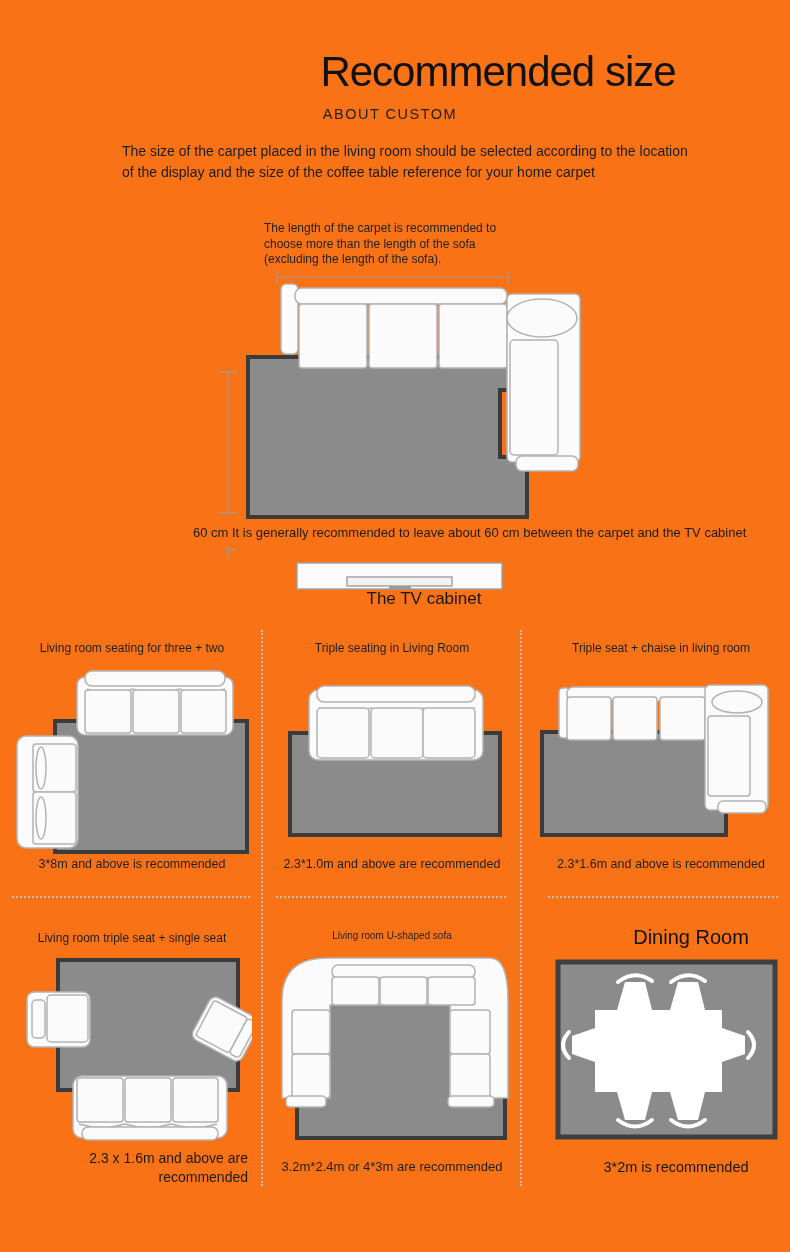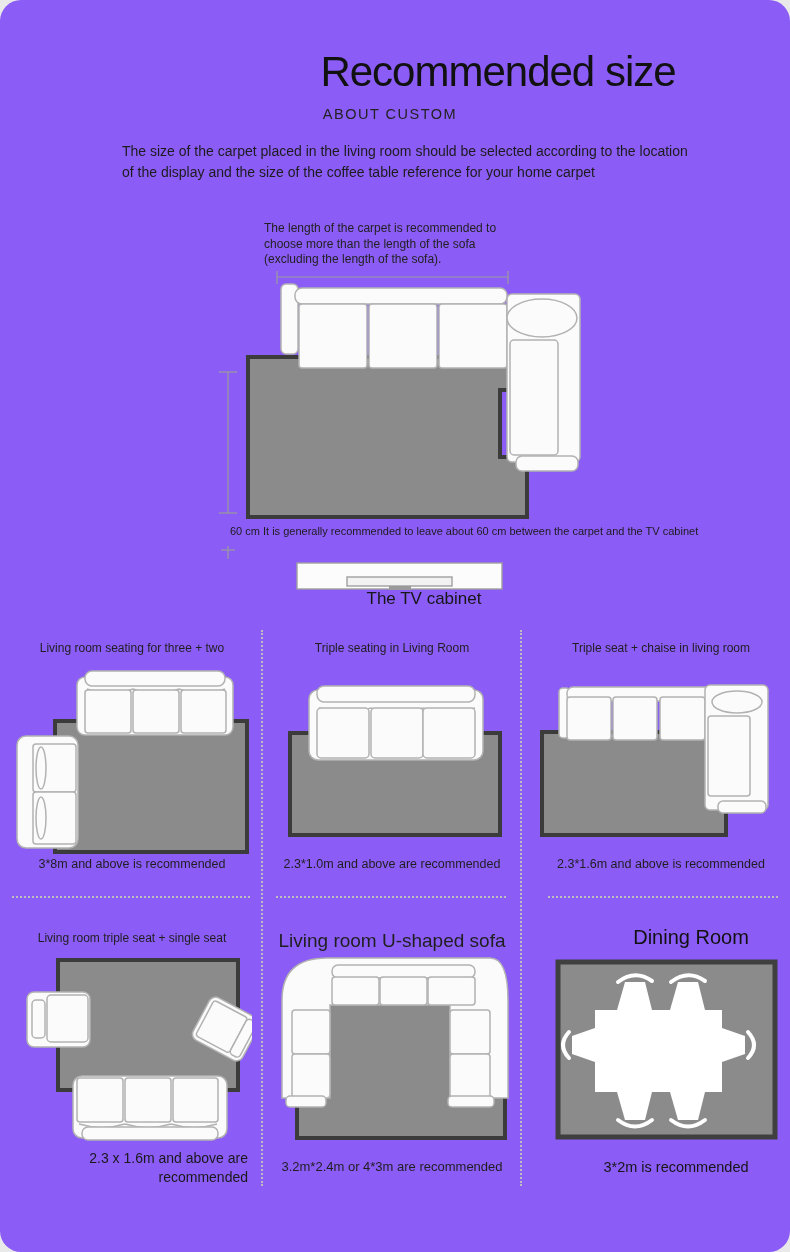--- a/index.html
+++ b/index.html
@@ -1,23 +1,23 @@
 <!DOCTYPE html>
 <html><head>
 <meta charset="utf-8">
 <style>
   html,body{margin:0;padding:0;}
   body{font-family:"Liberation Sans",sans-serif;background:#e9e9e9;}
-  .page{position:relative;width:790px;height:1252px;background:#8b5cf6;overflow:hidden;margin:0 auto;color:#1d1d1d;border-radius:21px;}
+  .page{position:relative;width:790px;height:1252px;background:#f97316;overflow:hidden;margin:0 auto;color:#1d1d1d;}
   .abs{position:absolute;}
   .page-title{font-size:42px;font-weight:500;letter-spacing:-1px;color:#111;text-align:center;}
   .subtitle{font-size:14.5px;letter-spacing:1.5px;color:#222;text-align:center;}
   .intro{font-size:14px;line-height:21px;color:#1c1c1c;}
   .annotation{font-size:12px;line-height:15.5px;color:#222;}
-  .gap-note{font-size:11px;color:#1c1c1c;white-space:nowrap;margin-left:37px;}
+  .gap-note{font-size:13px;color:#1c1c1c;white-space:nowrap;}
   .tv-label{font-size:17px;color:#161616;text-align:center;}
   .panel-title{font-size:12px;color:#1f1f1f;text-align:center;white-space:nowrap;}
   .panel-caption{font-size:12.5px;color:#1f1f1f;text-align:center;white-space:nowrap;}
   .caption-left{font-size:14px;line-height:19px;color:#1a1a1a;text-align:right;white-space:normal;}
   .dining-title{font-size:20px;font-weight:500;color:#111;text-align:center;}
   .dining-caption{font-size:14.5px;color:#161616;text-align:center;}
   .vdiv{width:0;border-left:2px dotted #bdbdbd;}
   .hdiv{height:0;border-top:2px dotted #bdbdbd;}
   
   .cpt{stroke:#3b3b3b;stroke-width:4;}
@@ -158,21 +158,21 @@
       <rect class="sf" x="61" y="128" width="154" height="62" rx="9"></rect>
       <rect class="sf" x="65" y="130" width="46" height="44" rx="3"></rect>
       <rect class="sf" x="113" y="130" width="46" height="44" rx="3"></rect>
       <rect class="sf" x="161" y="130" width="45" height="44" rx="3"></rect>
       <path class="sfl" d="M67,176 Q90,183 113,176 M113,176 Q136,183 159,176 M159,176 Q182,183 205,176"></path>
       <rect class="sf" x="70" y="179" width="136" height="13" rx="6"></rect>
     </g>
   </svg>
   <div class="abs caption-left" style="left:58px;top:1149px;width:190px;">2.3 x 1.6m and above are recommended</div>
 
-  <div class="abs panel-title" style="left:272px;top:930px;width:240px;font-size:19px;">Living room U-shaped sofa</div>
+  <div class="abs panel-title" style="left:272px;top:930px;width:240px;font-size:10px;">Living room U-shaped sofa</div>
   <svg class="abs" style="left:272px;top:948px;" width="240" height="202" viewBox="0 0 240 202">
     <rect class="cpt" fill="#8b8b8b" x="25" y="50" width="208" height="140"></rect>
     <g>
       <path class="sf" d="M10,150 V52 Q10,10 55,10 H218 Q236,10 236,52 V150 H178 V57 H58 V150 Z"></path>
       <rect class="sf" x="60" y="17" width="143" height="13" rx="6"></rect>
       <rect class="sf" x="60" y="29" width="47" height="28" rx="3"></rect>
       <rect class="sf" x="108" y="29" width="47" height="28" rx="3"></rect>
       <rect class="sf" x="156" y="29" width="47" height="28" rx="3"></rect>
       <rect class="sf" x="20" y="62" width="38" height="44" rx="3"></rect>
       <rect class="sf" x="20" y="106" width="38" height="44" rx="3"></rect>

